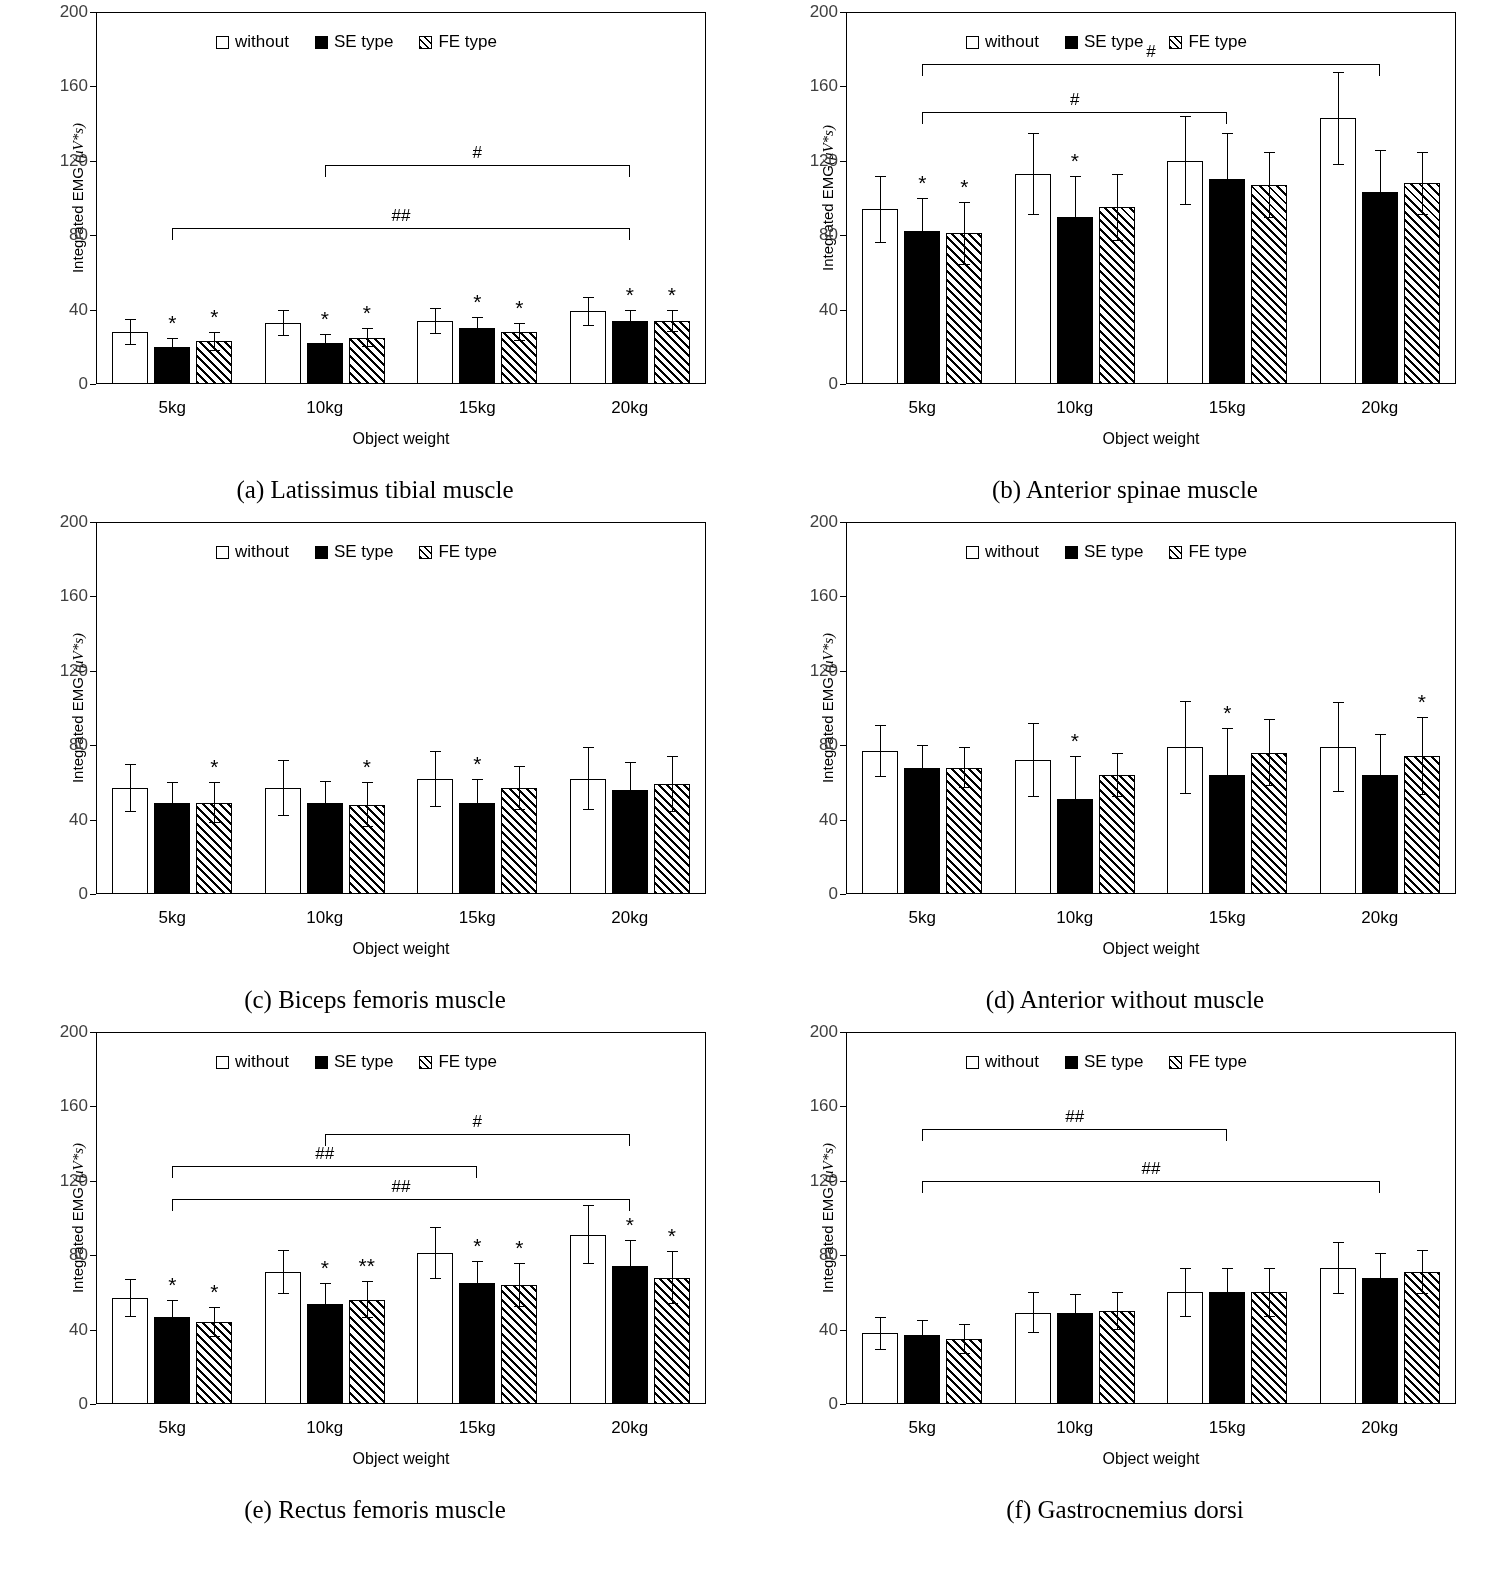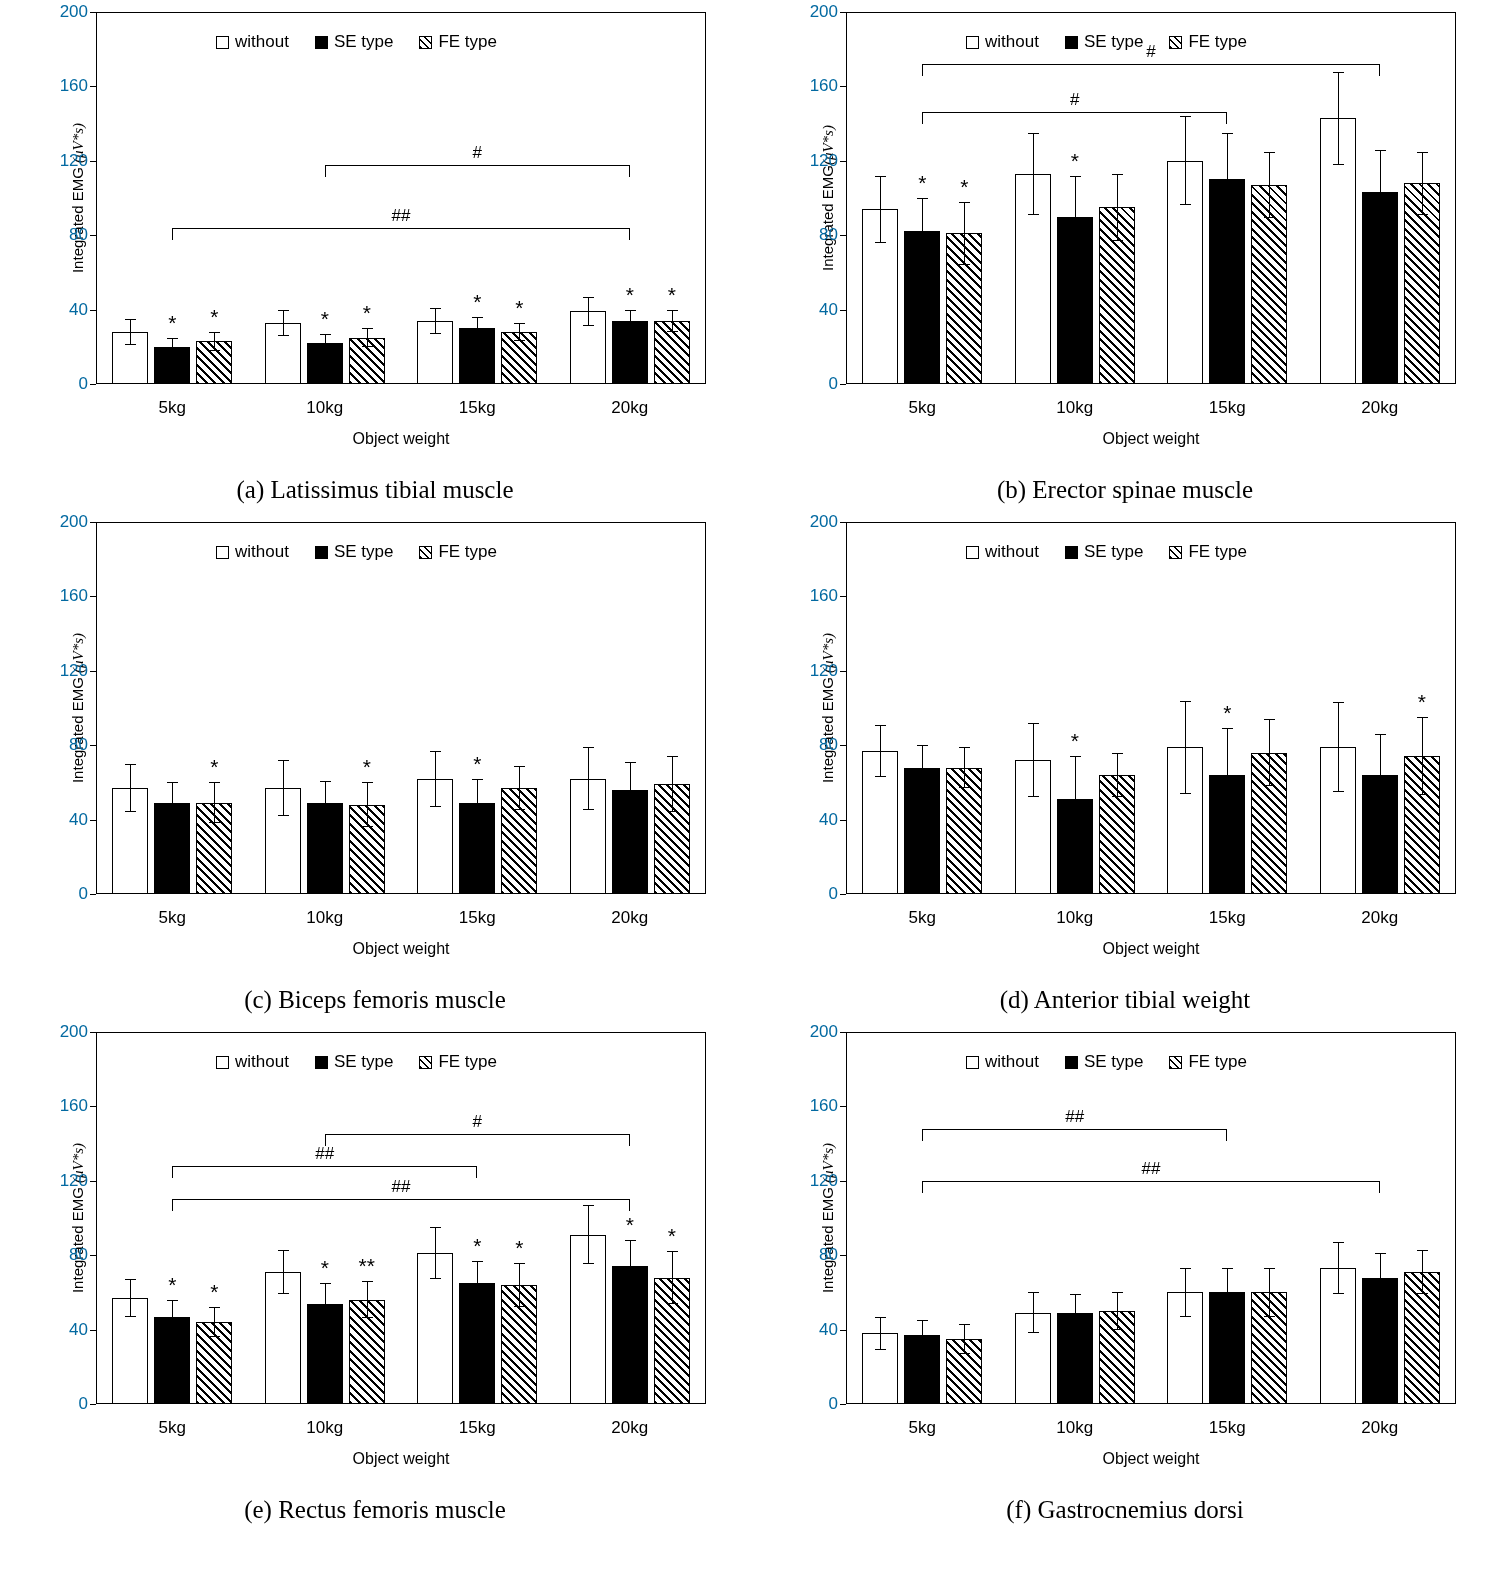--- a/index.html
+++ b/index.html
@@ -52,21 +52,21 @@
     font-size: 15px;
     color: #000;
   }
   .ylabel i { font-family: "Liberation Serif", serif; font-style: italic; }
   .ytick {
     position: absolute;
     right: 100%;
     margin-right: 8px;
     transform: translateY(-50%);
     font-size: 17px;
-    color: #0369a1;
+    color: #404040;
     white-space: nowrap;
   }
   .ytickmark {
     position: absolute;
     left: -6px;
     width: 6px;
     height: 1px;
     background: #000;
   }
   .xticklabels {
@@ -397,21 +397,21 @@
               </div>
             </div>
             <div class="xticklabels">
               <div class="xtick" style="left: 76.25px;">5kg</div>
               <div class="xtick" style="left: 228.75px;">10kg</div>
               <div class="xtick" style="left: 381.25px;">15kg</div>
               <div class="xtick" style="left: 533.75px;">20kg</div>
             </div>
             <div class="xaxis-title">Object weight</div>
           </div>
-          <div class="caption" style="top: 476px;">(b) Erector spinae muscle</div>
+          <div class="caption" style="top: 476px;">(b) Anterior spinae muscle</div>
         </div>
       </div>
       <div class="panel">
         <div class="chart-area">
           <div class="plot-wrap">
             <div class="plot-box"></div>
             <div class="ylabel">Integrated EMG <i>(μV*s)</i></div>
             <div class="ytick" style="top: 372px;">0</div>
             <div class="ytickmark" style="top: 372px;"></div>
             <div class="ytick" style="top: 297.6px;">40</div>
@@ -611,21 +611,21 @@
               </div>
             </div>
             <div class="xticklabels">
               <div class="xtick" style="left: 76.25px;">5kg</div>
               <div class="xtick" style="left: 228.75px;">10kg</div>
               <div class="xtick" style="left: 381.25px;">15kg</div>
               <div class="xtick" style="left: 533.75px;">20kg</div>
             </div>
             <div class="xaxis-title">Object weight</div>
           </div>
-          <div class="caption" style="top: 476px;">(d) Anterior tibial weight</div>
+          <div class="caption" style="top: 476px;">(d) Anterior without muscle</div>
         </div>
       </div>
       <div class="panel">
         <div class="chart-area">
           <div class="plot-wrap">
             <div class="plot-box"></div>
             <div class="ylabel">Integrated EMG <i>(μV*s)</i></div>
             <div class="ytick" style="top: 372px;">0</div>
             <div class="ytickmark" style="top: 372px;"></div>
             <div class="ytick" style="top: 297.6px;">40</div>

